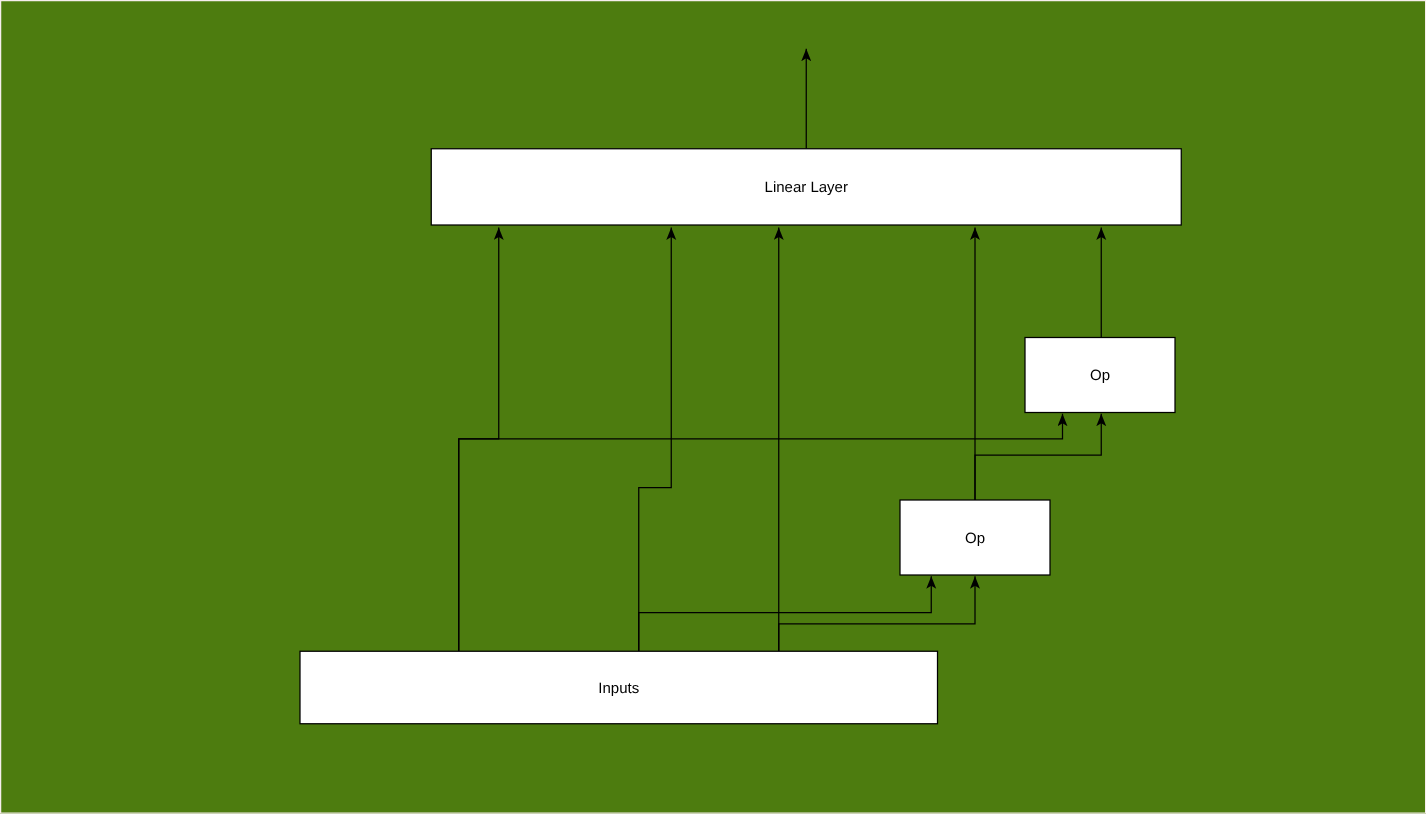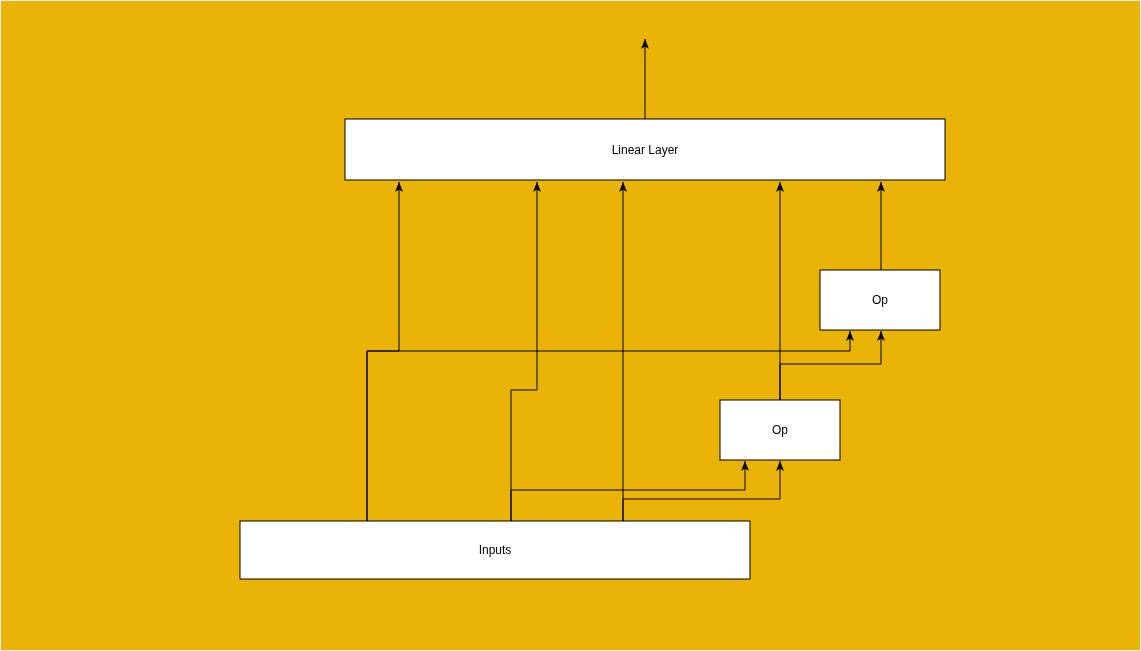--- a/index.html
+++ b/index.html
@@ -6,21 +6,21 @@
     margin: 0;
     padding: 0;
     background: #ffffff;
     font-family: "Liberation Sans", sans-serif;
   }
   .page {
     position: relative;
     width: 1139px;
     height: 649px;
     border: 1px solid #f7eded;
-    background: #eab308;
+    background: #4d7c0f;
     overflow: hidden;
     text-align: right;
   }
   svg.diagram {
     display: block;
     width: 1141px;
     height: 651px;
     position: absolute;
     left: -1px;
     top: -1px;

